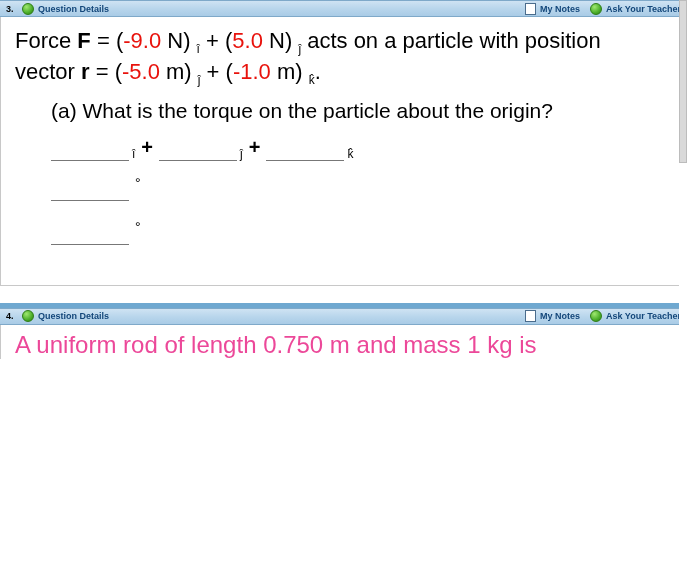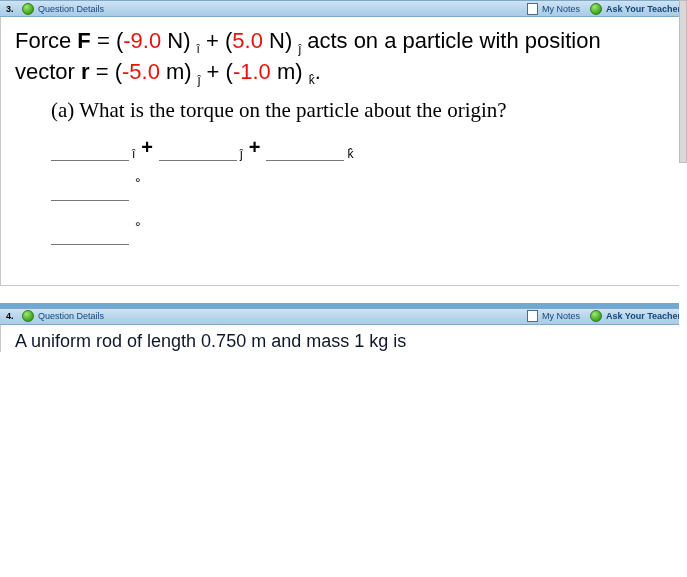--- a/index.html
+++ b/index.html
@@ -39,37 +39,37 @@
     display: inline-block;
     width: 10px;
     height: 10px;
     border-radius: 50%;
     background: radial-gradient(circle at 35% 30%, #9fe870 0%, #4cae2a 60%, #2e7d16 100%);
     border: 1px solid #2e7d16;
     margin-right: 4px;
     flex: none;
   }
   .qbar .qdetails {
-    font-weight: normal;
+    font-weight: bold;
     color: #14477a;
     font-size: 9px;
     white-space: nowrap;
   }
   .qbar .spacer { flex: 1 1 auto; }
   .qbar .note-icon {
     display: inline-block;
     width: 9px;
     height: 10px;
     background: #ffffff;
     border: 1px solid #4a6c8c;
     margin-right: 4px;
     flex: none;
   }
   .qbar .mynotes {
-    font-weight: normal;
+    font-weight: bold;
     color: #14477a;
     font-size: 9px;
     margin-right: 10px;
     white-space: nowrap;
   }
   .qbar .askteacher {
     font-weight: bold;
     color: #14477a;
     font-size: 9px;
     white-space: nowrap;
@@ -100,21 +100,20 @@
     letter-spacing: 0;
   }
   .part {
     margin-left: 36px;
   }
   .parttext {
     font-size: 21px;
     line-height: 1.3;
     color: #000000;
     margin: 0;
-    font-family: Liberation Serif, serif;
   }
   .answer-row {
     display: flex;
     align-items: flex-end;
     margin-top: 14px;
     margin-bottom: 22px;
   }
   .blank {
     display: inline-block;
     width: 78px;
@@ -156,22 +155,22 @@
     height: 17px;
     background: #ffffff;
   }
   .sep-blue {
     height: 5px;
     background: #6fa8d0;
   }
 
   
   .next-text {
-    font-size: 18px;
-    color: #0f172a;
+    font-size: 24px;
+    color: #ec4899;
     padding: 6px 14px 0 14px;
     border-left: 1px solid #c8c8c8;
     border-right: 1px solid #c8c8c8;
     box-sizing: border-box;
   }
 
   
   .scrollbar {
     position: absolute;
     top: 0;

